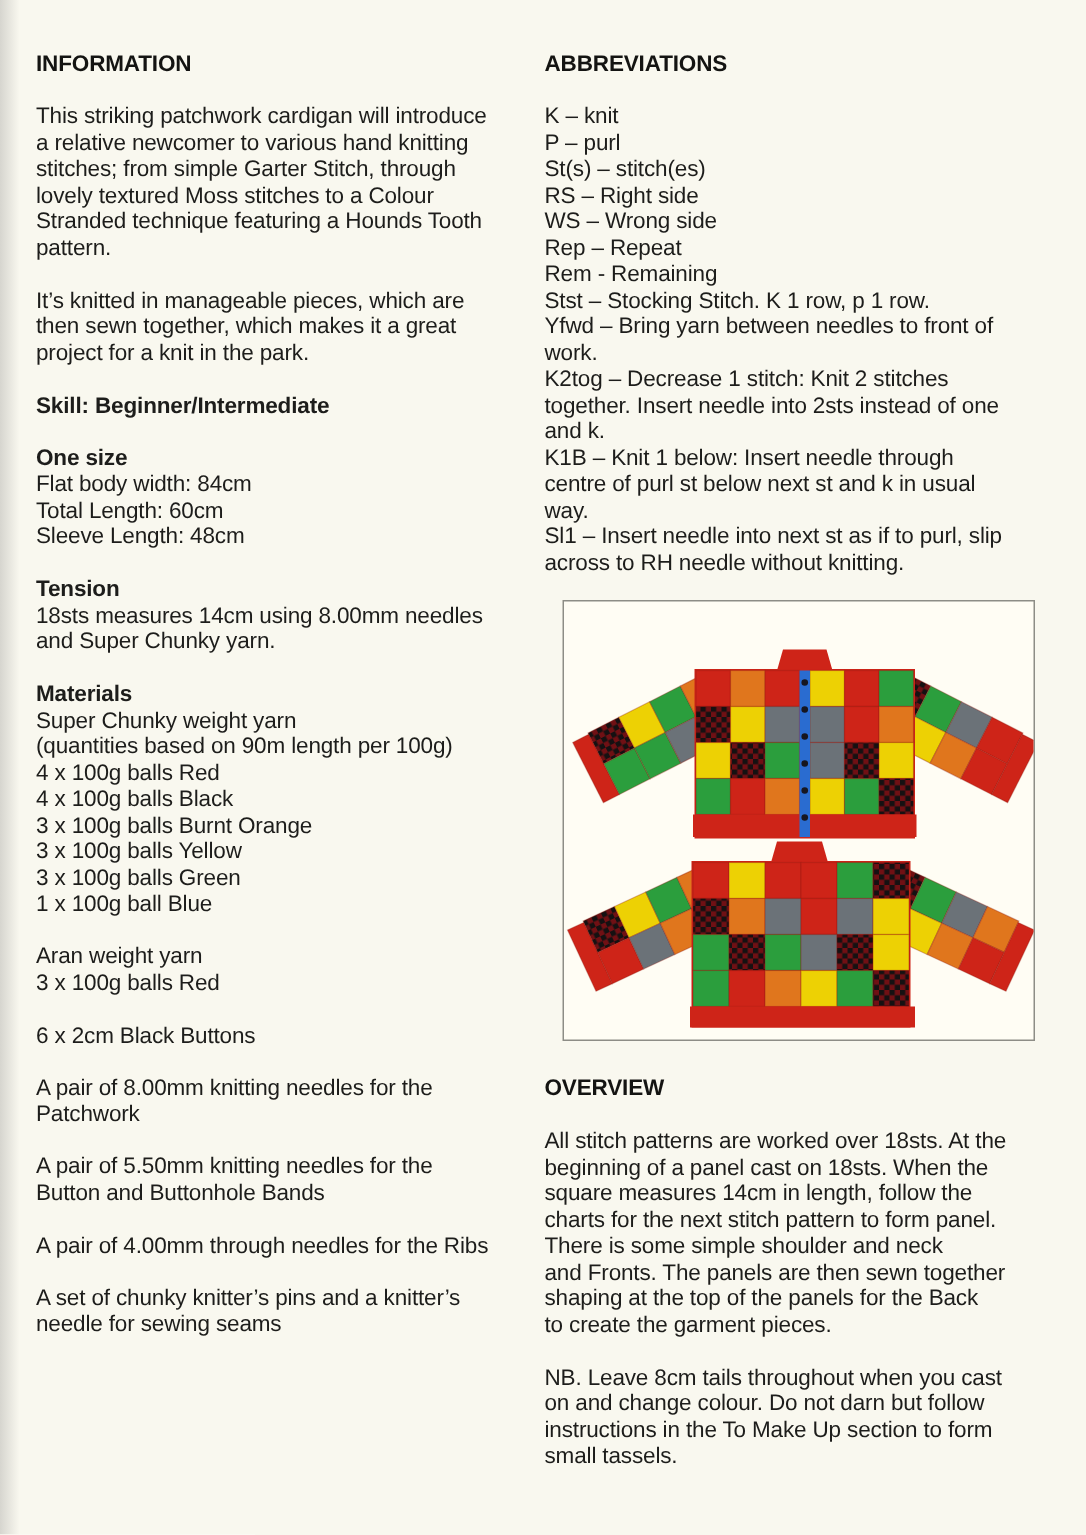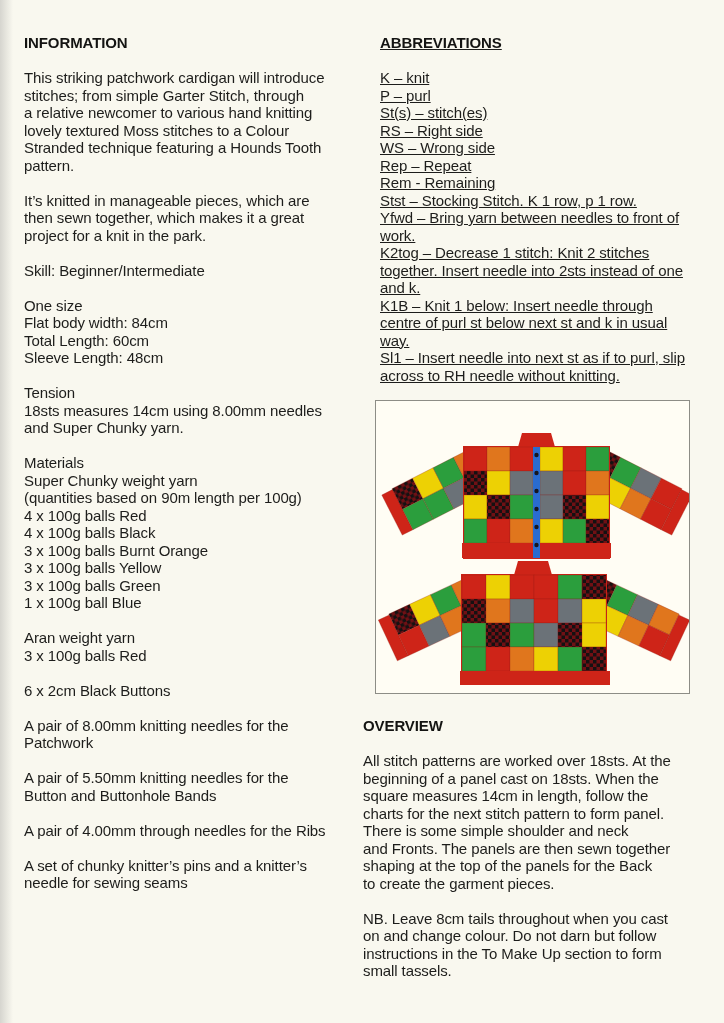--- a/index.html
+++ b/index.html
@@ -13,24 +13,24 @@
     letter-spacing:-0.1px;
     overflow:hidden;
   }
   .page::before{
     content:'';position:absolute;left:0;top:0;bottom:0;width:13px;
     background:linear-gradient(90deg,#d6d5cf 0%,rgba(249,248,239,0) 100%);
     pointer-events:none;
   }
   .col{position:absolute;top:34px;}
   .col-left{left:24px;width:326px;}
-  .col-right{left:380px;width:334px;text-decoration:underline;}
+  .col-right{left:363px;width:334px;}
   .block{margin:0 0 17.5px 0;}
   .h{font-weight:bold;color:#141412;}
-  .b{font-weight:normal;}
+  .b{font-weight:bold;}
   .photo{
     position:absolute;left:375px;top:400px;
     width:313px;height:292px;
     background:#fffdf4;
     border:1px solid #8d8d86;
     box-sizing:content-box;
   }
   .photo svg{display:block;width:100%;height:100%;}
   .overview-block{position:absolute;left:363px;top:717px;width:334px;}
   
@@ -45,22 +45,22 @@
 </style>
 </head>
 <body>
 
 <div class="page">
 
   <div class="col col-left">
     <div class="block h">INFORMATION</div>
     <div class="block">
         <div>This striking patchwork cardigan will introduce</div>
+        <div>a relative newcomer to various hand knitting</div>
         <div>stitches; from simple Garter Stitch, through</div>
-        <div>a relative newcomer to various hand knitting</div>
         <div>lovely textured Moss stitches to a Colour</div>
         <div>Stranded technique featuring a Hounds Tooth</div>
         <div>pattern.</div>
       </div>
     <div class="block">
         <div>It’s knitted in manageable pieces, which are</div>
         <div>then sewn together, which makes it a great</div>
         <div>project for a knit in the park.</div>
       </div>
     <div class="block b">Skill: Beginner/Intermediate</div>

